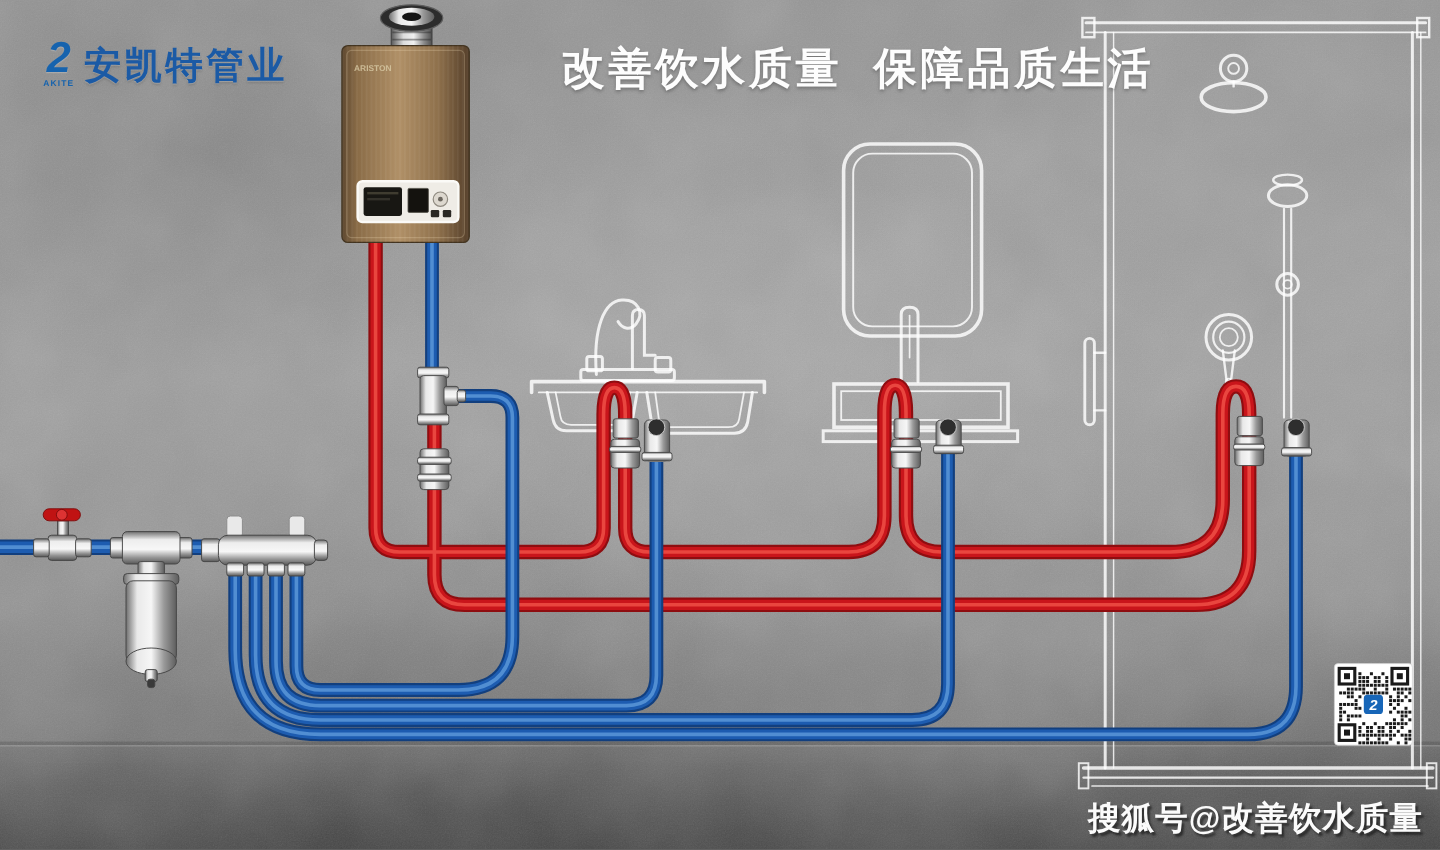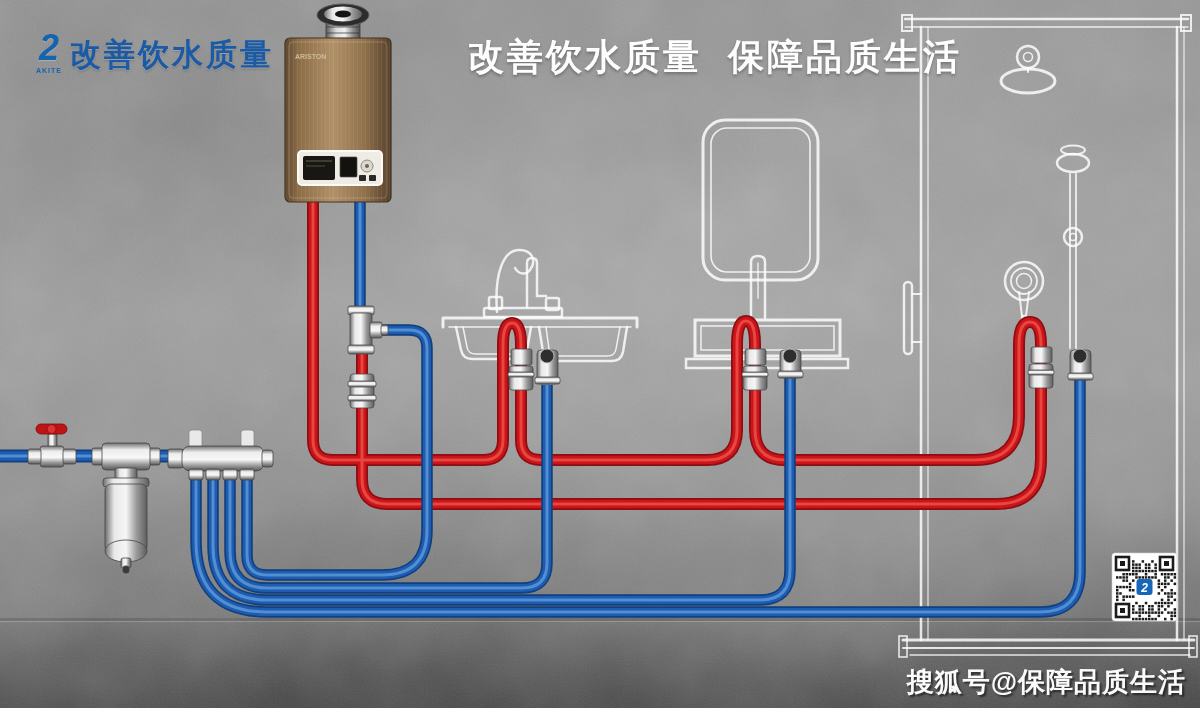--- a/index.html
+++ b/index.html
@@ -461,19 +461,19 @@
       <rect x="24.5" y="26" width="16" height="16" rx="3" fill="#1766b8"></rect>
       <text x="32.5" y="38.5" font-size="12" font-weight="bold" font-style="italic" fill="#ffffff" text-anchor="middle" font-family="Liberation Sans, sans-serif">2</text>
     </g>
   </svg>
 
   <div class="logo">
     <span class="mark">
       <span class="glyph">2</span>
       <span class="sub">AKITE</span>
     </span>
-    <span class="name">改善饮水质量</span>
+    <span class="name">安凯特管业</span>
   </div>
 
   <div class="slogan">改善饮水质量  保障品质生活</div>
 
-  <div class="watermark">搜狐号@保障品质生活</div>
+  <div class="watermark">搜狐号@改善饮水质量</div>
 </div>
 
 </body></html>

